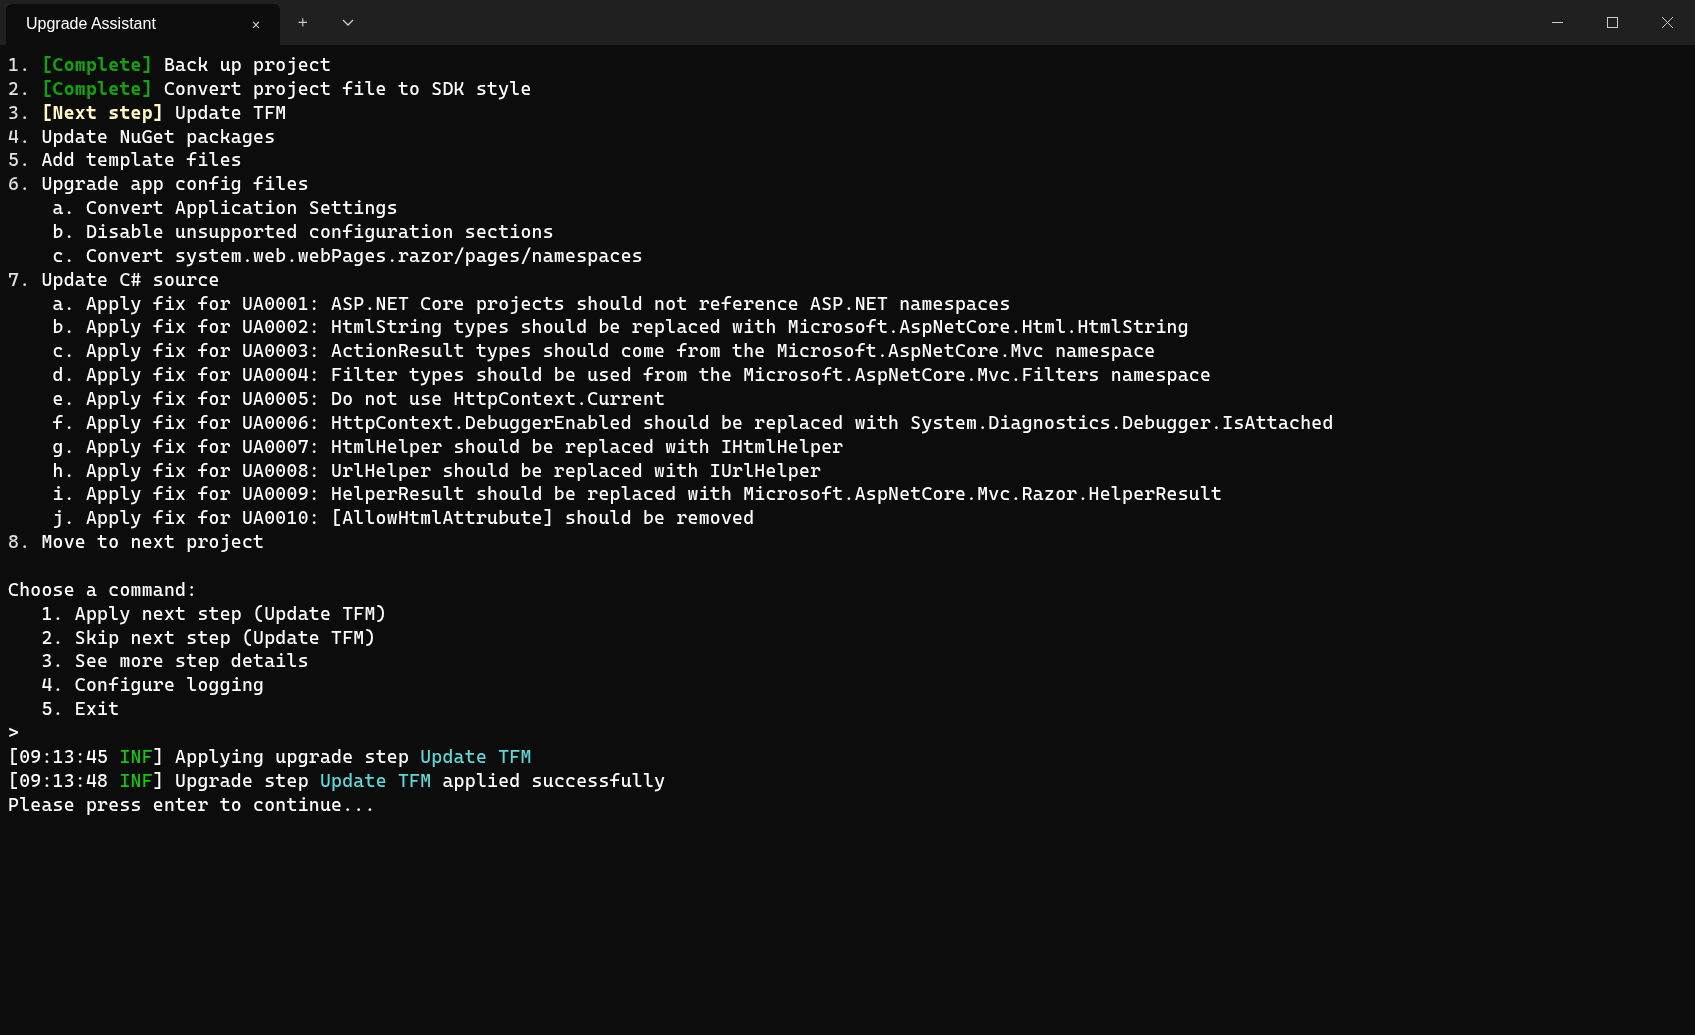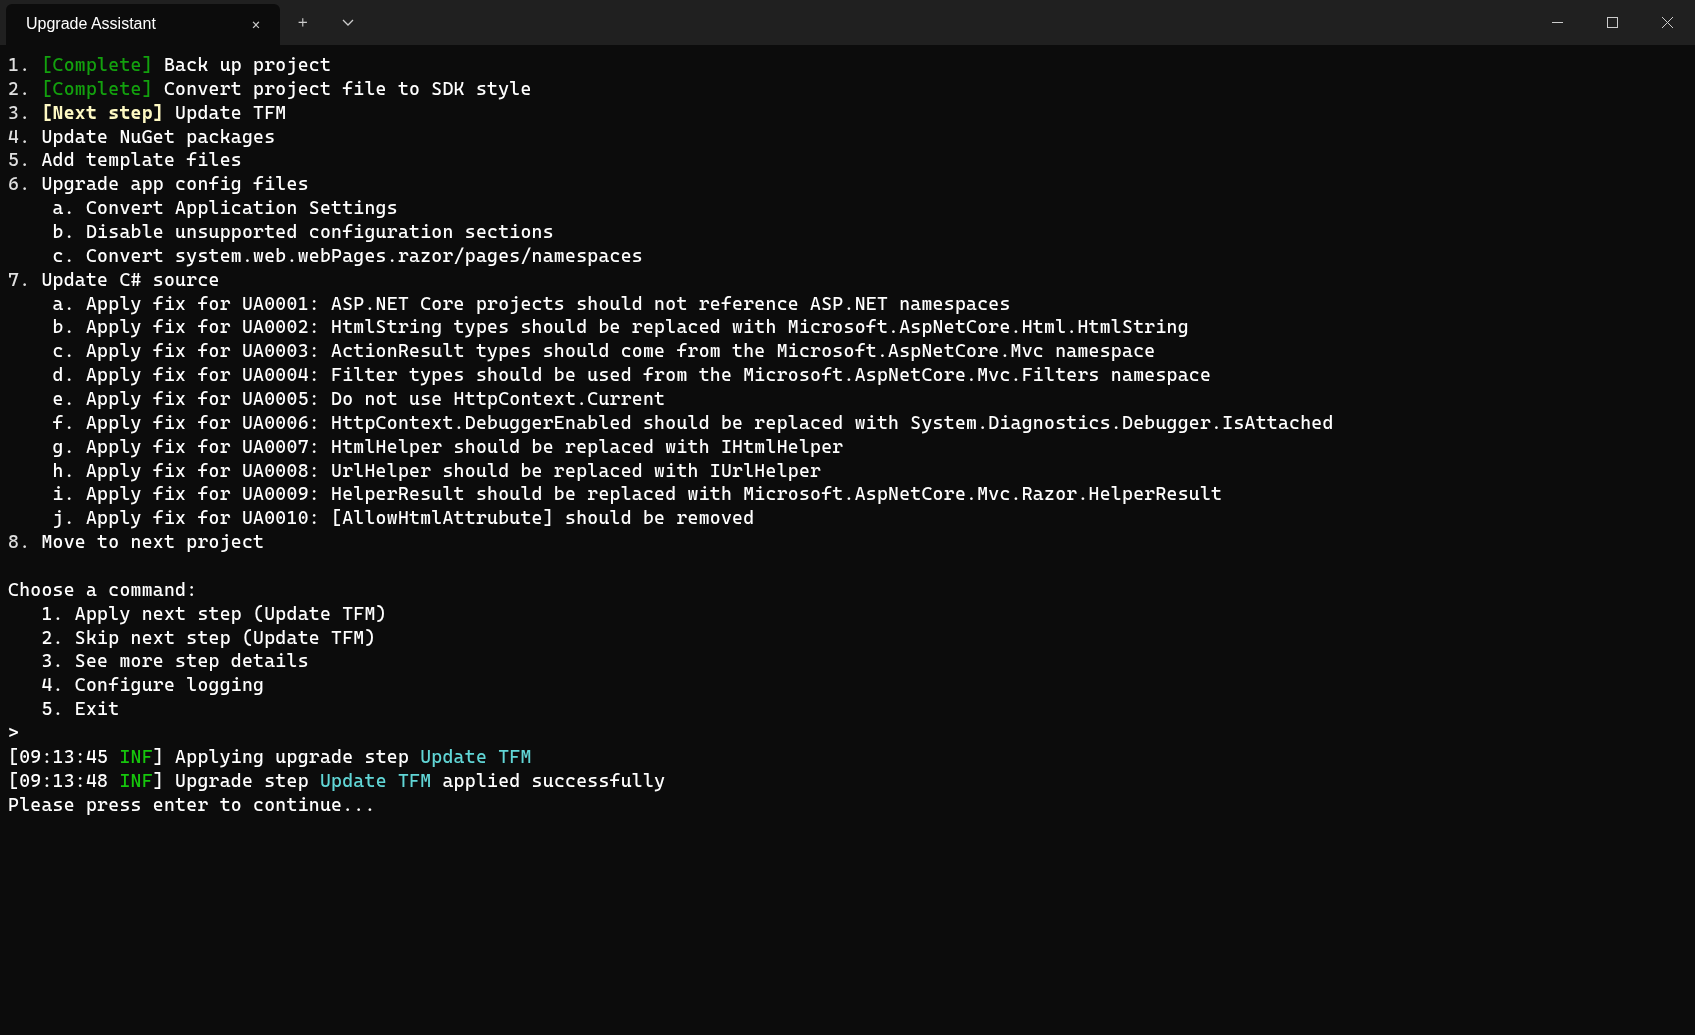--- a/index.html
+++ b/index.html
@@ -40,21 +40,21 @@
   .win-controls { display: flex; }
   .win-control { width: 55px; display: flex; align-items: center; justify-content: center; color: #cccccc; cursor: pointer; }
   .win-control svg { width: 11px; height: 11px; }
   .terminal {
     padding: 8px 8px;
     white-space: pre-wrap;
     word-break: break-all;
     letter-spacing: 0.3px;
   }
   .num { color: #e0e0e0; }
-  .complete { color: #13a10e; font-weight: normal; }
+  .complete { color: #13a10e; font-weight: bold; }
   .nextstep { color: #fef9c3; font-weight: bold; }
   .inf { color: #16c60c; }
   .updatetfm { color: #61d6d6; }
   .line { display: block; }
 </style>
 </head>
 <body>
 
 <div class="titlebar">
   <div class="tab">

